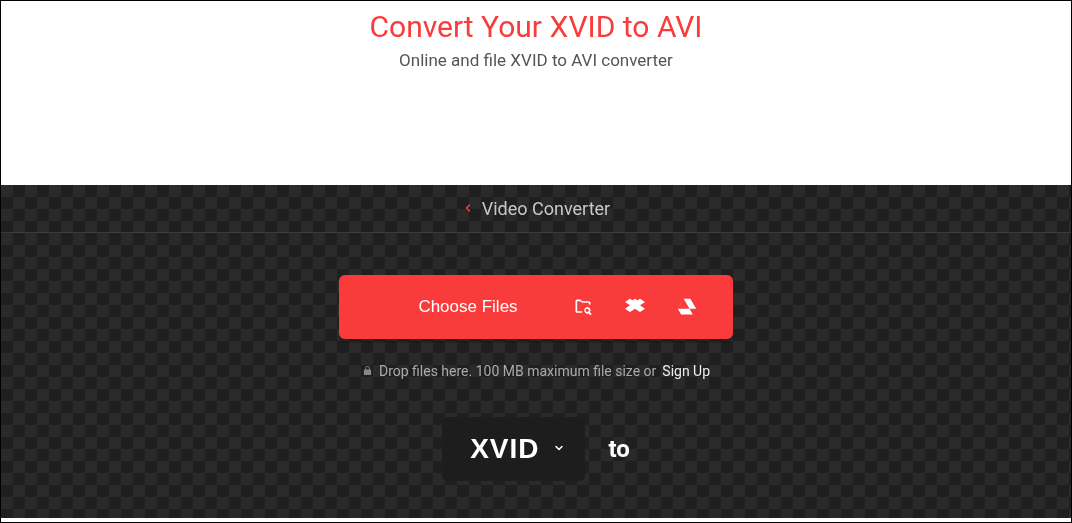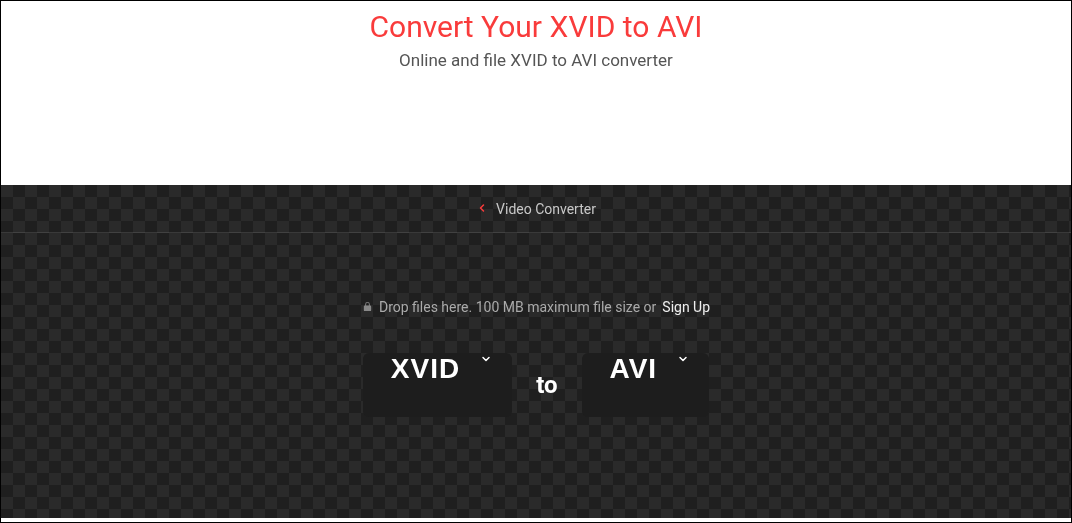--- a/index.html
+++ b/index.html
@@ -48,21 +48,21 @@
       height: 48px;
       border-bottom: 1px solid rgba(120,120,120,0.3);
       gap: 8px;
     }
     .breadcrumb-chevron {
       color: #f93b3b;
       font-size: 14px;
     }
     .breadcrumb-text {
       color: #c8c8c8;
-      font-size: 14px;
+      font-size: 18px;
       text-align: right;
     }
     .upload-area {
       display: flex;
       flex-direction: column;
       align-items: center;
       padding-top: 42px;
     }
     .choose-files-btn {
       background: #f93b3b;
@@ -118,24 +118,24 @@
       display: flex;
       align-items: center;
       gap: 24px;
     }
     .format-btn {
       background: #1d1d1d;
       border: none;
       border-radius: 6px;
       height: 64px;
       display: flex;
-      align-items: flex-start;
+      align-items: center;
       cursor: pointer;
       padding: 0 20px 0 28px;
-      gap: 20px;
+      gap: 13px;
     }
     .format-label {
       color: #fff;
       font-size: 28px;
       font-weight: 800;
       letter-spacing: 1px;
     }
     .format-chevron svg {
       width: 12px;
       height: 12px;
@@ -161,20 +161,41 @@
     <span class="breadcrumb-chevron">
       <svg viewBox="0 0 24 24" width="12" height="12" fill="#f93b3b">
           <path d="M15 18l-6-6 6-6" stroke="#f93b3b" stroke-width="3" fill="none" stroke-linecap="round" stroke-linejoin="round"></path>
         </svg>
     </span>
     <span class="breadcrumb-text">Video Converter</span>
   </div>
 
   <div class="upload-area">
 
+    <button class="choose-files-btn">
+      <span class="choose-files-label">Choose Files</span>
+      <span class="icon-group">
+        <span class="upload-icon">
+          <svg viewBox="0 0 24 24">
+              <path d="M3 5a2 2 0 012-2h4l2 2h8a2 2 0 012 2v2h-2V7H10.83l-2-2H5v12h6v2H5a2 2 0 01-2-2V5z"></path>
+              <path d="M17 12a4 4 0 013.29 6.29l2.21 2.21-1.41 1.41-2.21-2.21A4 4 0 1117 12zm0 2a2 2 0 100 4 2 2 0 000-4z"></path>
+            </svg>
+        </span>
+        <span class="upload-icon">
+          <svg viewBox="0 0 24 24">
+              <path d="M6 2L0 6l6 4-6 4 6 4 6-4 6 4 6-4-6-4 6-4-6-4-6 4-6-4zm6 8l6-4-6-4-6 4 6 4z"></path>
+            </svg>
+        </span>
+        <span class="upload-icon">
+          <svg viewBox="0 0 24 24">
+              <path d="M8 2h8l7 12h-8L8 2zM1 14l4 7h14l-4-7H1zm7-12L1 14l4-7 3-5z"></path>
+            </svg>
+        </span>
+      </span>
+    </button>
 
     <div class="drop-hint">
       <span class="lock-icon">
         <svg viewBox="0 0 24 24">
             <path d="M12 2a5 5 0 00-5 5v3H6a2 2 0 00-2 2v8a2 2 0 002 2h12a2 2 0 002-2v-8a2 2 0 00-2-2h-1V7a5 5 0 00-5-5zm-3 8V7a3 3 0 016 0v3H9z"></path>
           </svg>
       </span>
       <span>Drop files here. 100 MB maximum file size or</span>
       <a class="signup-link">Sign Up</a>
     </div>
@@ -182,24 +203,16 @@
     <div class="format-row">
       <button class="format-btn">
         <span class="format-label">XVID</span>
         <span class="format-chevron">
           <svg viewBox="0 0 24 24">
               <path d="M6 9l6 6 6-6" stroke="#fff" stroke-width="3" fill="none" stroke-linecap="round" stroke-linejoin="round"></path>
             </svg>
         </span>
       </button>
       <span class="to-label">to</span>
-      <button class="format-btn">
-        <span class="format-label">AVI</span>
-        <span class="format-chevron">
-          <svg viewBox="0 0 24 24">
-              <path d="M6 9l6 6 6-6" stroke="#fff" stroke-width="3" fill="none" stroke-linecap="round" stroke-linejoin="round"></path>
-            </svg>
-        </span>
-      </button>
     </div>
 
   </div>
 </div>
 
 </body></html>

